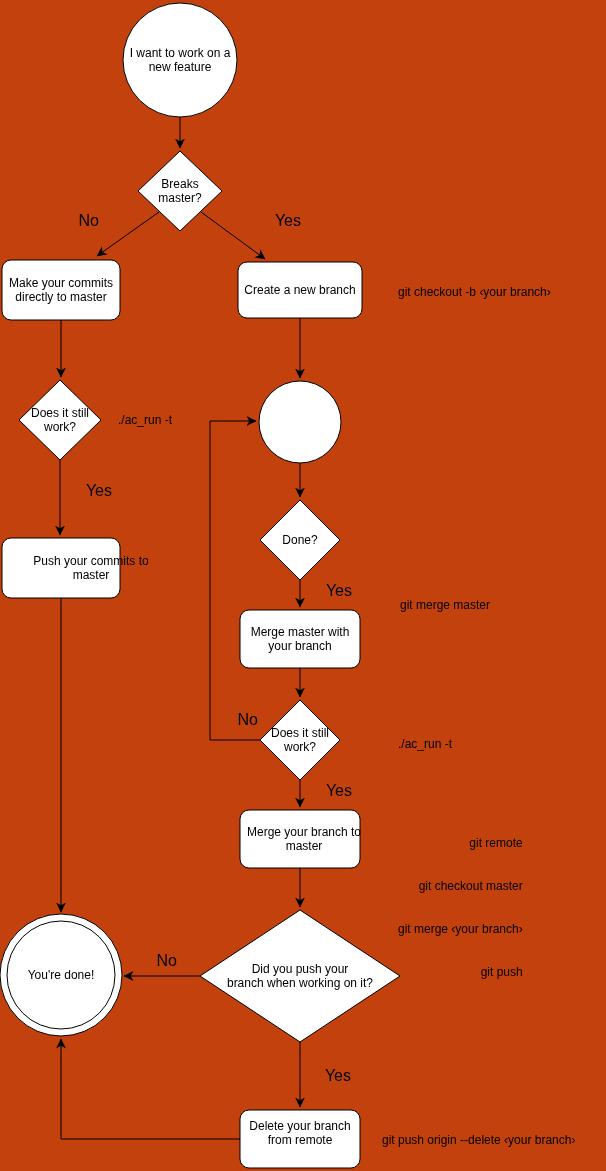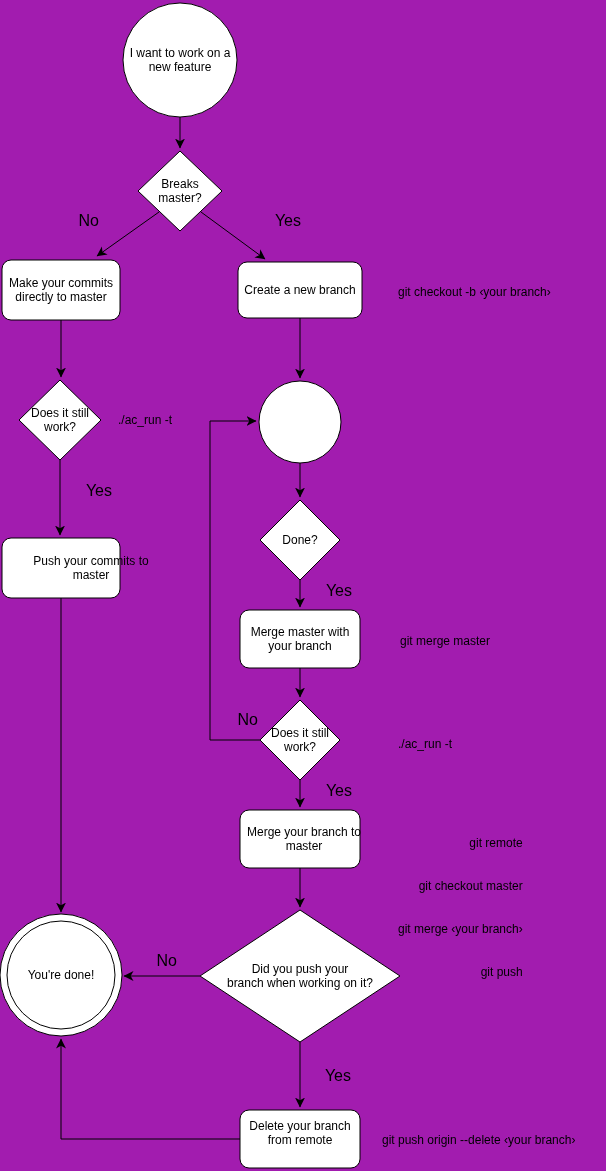--- a/index.html
+++ b/index.html
@@ -5,21 +5,21 @@
   html, body {
     margin: 0;
     padding: 0;
     background: #ffffff;
     font-family: "Liberation Sans", "DejaVu Sans", sans-serif;
   }
   #canvas {
     position: relative;
     width: 606px;
     height: 1171px;
-    background: #a21caf;
+    background: #c2410c;
     overflow: hidden;
   }
   #wires {
     position: absolute;
     left: 0;
     top: 0;
   }
   .label {
     position: absolute;
     display: flex;
@@ -125,21 +125,21 @@
   <div class="edge-label" style="left:261px; top:214px; width:40px;">Yes</div>
   <div class="edge-label" style="left:72px; top:484px; width:40px;">Yes</div>
   <div class="edge-label" style="left:312px; top:584px; width:40px;">Yes</div>
   <div class="edge-label" style="left:218px; top:713px; width:40px;">No</div>
   <div class="edge-label" style="left:312px; top:784px; width:40px;">Yes</div>
   <div class="edge-label" style="left:137px; top:954px; width:40px;">No</div>
   <div class="edge-label" style="left:311px; top:1069px; width:40px;">Yes</div>
 
   <div class="annotation" style="left:398px; top:285px;">git checkout -b ‹your branch›</div>
   <div class="annotation" style="left:118px; top:413px;">./ac_run -t</div>
-  <div class="annotation" style="left:400px; top:634px;">git merge master</div>
+  <div class="annotation" style="left:400px; top:598px;">git merge master</div>
   <div class="annotation" style="left:398px; top:737px;">./ac_run -t</div>
   <div class="annotation" style="left:398px; top:807px;">
     <div>git remote</div>
     <div>git checkout master</div>
     <div>git merge ‹your branch›</div>
     <div>git push</div>
   </div>
   <div class="annotation" style="left:382px; top:1133px;">git push origin --delete ‹your branch›</div>
 
 </div>

